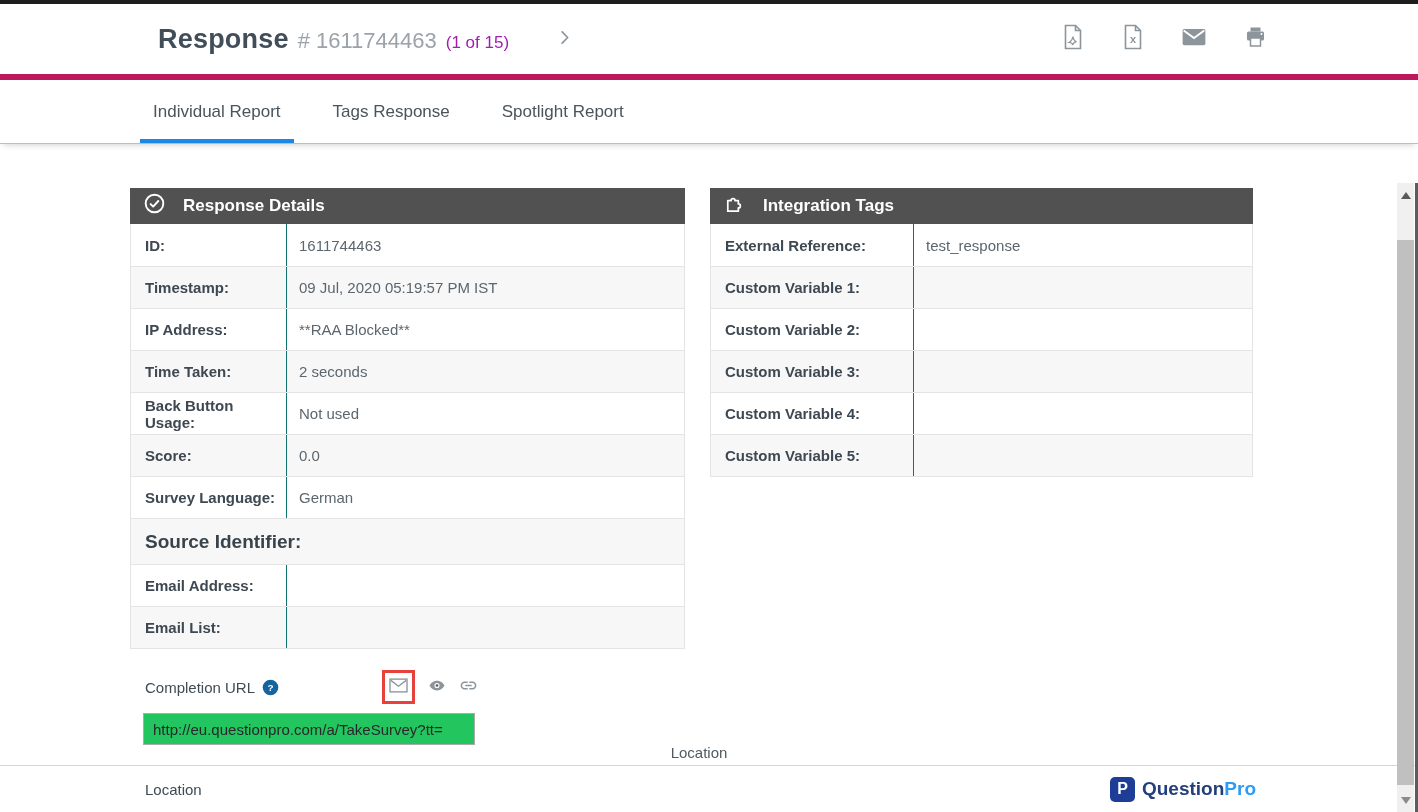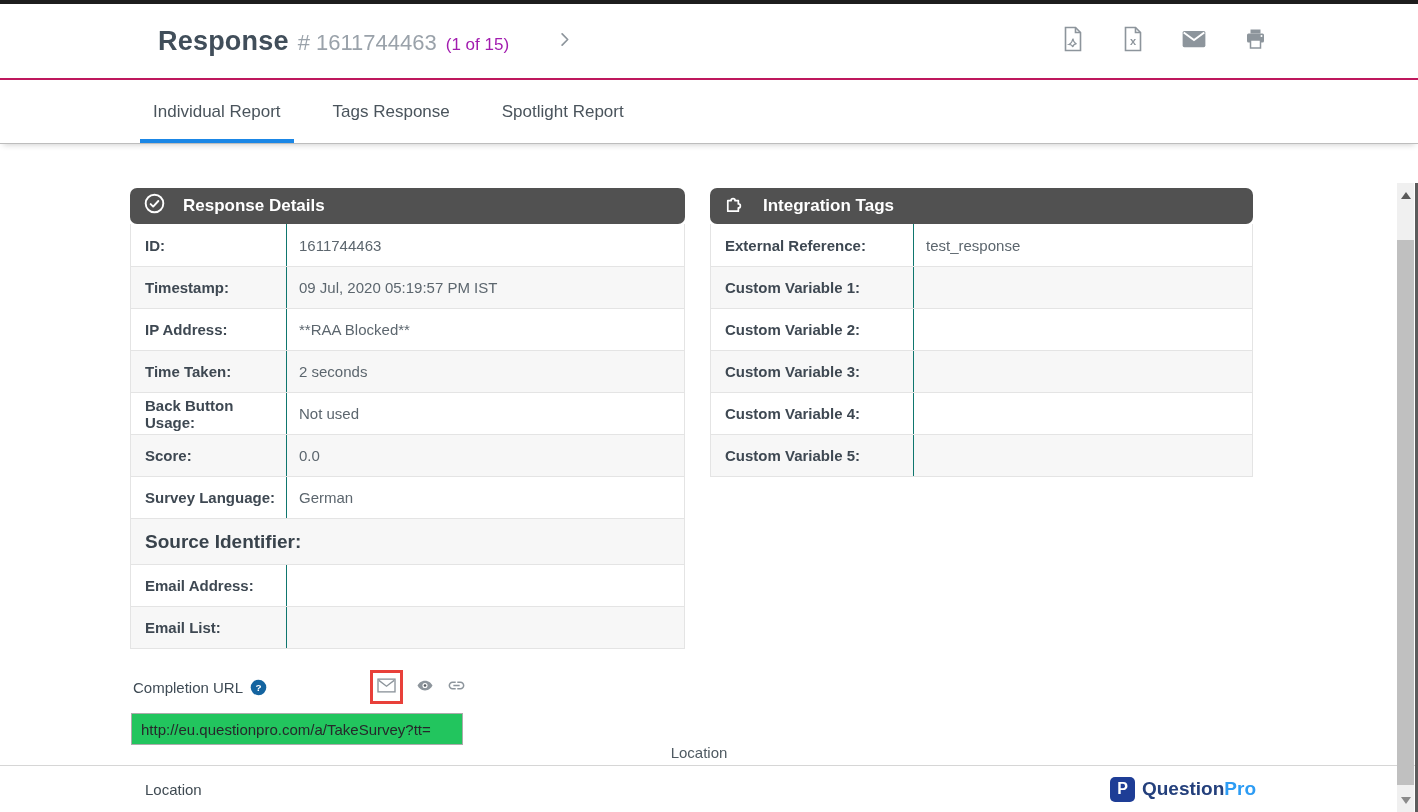--- a/index.html
+++ b/index.html
@@ -2,21 +2,21 @@
 <html><head>
 <meta charset="utf-8">
 <style>
   * { margin:0; padding:0; box-sizing:border-box; }
   html,body { width:1418px; height:812px; overflow:hidden; }
   body { font-family:"Liberation Sans", sans-serif; background:#fff; position:relative; }
 
   .top-edge { height:4px; background:#1d1d1d; }
 
   
-  .app-header { height:76px; display:flex; align-items:center; padding-left:158px; border-bottom:2px solid #be185d; }
+  .app-header { height:76px; display:flex; align-items:center; padding-left:158px; border-bottom:6px solid #be185d; }
   .title-group { display:flex; align-items:baseline; }
   .page-title { font-size:27px; font-weight:600; color:#414e5a; letter-spacing:.2px; }
   .resp-num { font-size:22px; color:#9aa2aa; margin-left:9px; }
   .resp-count { font-size:17px; color:#a21caf; margin-left:9px; }
   .next-btn { margin-left:46px; cursor:pointer; display:flex; align-items:center; }
   .toolbar { margin-left:auto; margin-right:150px; display:flex; gap:36px; align-items:center; }
   .tool-btn { cursor:pointer; display:flex; align-items:center; }
 
   
   .tabbar { height:63px; display:flex; align-items:stretch; padding-left:140px;
@@ -25,35 +25,35 @@
          color:#4a545c; position:relative; cursor:pointer; white-space:nowrap; }
   .tab.active::after { content:""; position:absolute; left:0; right:0; bottom:0; height:4px; background:#1b87e6; }
 
   
   .content { position:relative; height:669px; background:#fff; }
 
   .panel { position:absolute; top:45px; }
   #response-details { left:130px; width:555px; }
   #integration-tags { left:710px; width:543px;text-align:right; }
   .panel-head { height:36px; background:#515151; color:#fff; display:flex; align-items:center;
-                gap:17px; padding-left:13px; font-size:17px; font-weight:700;border-radius:7px; }
+                gap:17px; padding-left:13px; font-size:17px; font-weight:700; }
   .rows { border:1px solid #e4e4e4; border-top:none; }
   .row { display:flex; min-height:42px; }
   .row + .row { border-top:1px solid #e4e4e4; }
   .rows .row:nth-of-type(odd) { background:#fff; }
   .rows .row:nth-of-type(even) { background:#f7f7f7; }
   .cell-label { width:156px; padding:0 8px 0 14px; border-right:1px solid #0f766e;
                 display:flex; align-items:center; font-weight:700; font-size:15px; color:#3e4852; }
   #integration-tags .cell-label { width:203px; }
   .cell-value { flex:1; padding-left:12px; display:flex; align-items:center; font-size:15px; color:#5c666e; }
   .row.section { min-height:46px; }
   .row.section .cell-label { width:100%; border-right:none; font-size:19px; color:#39434c; }
 
   
-  .completion { position:absolute; left:118px; top:525px; width:348px; }
+  .completion { position:absolute; left:130px; top:525px; width:348px; }
   .cu-row { display:flex; align-items:center; height:38px; padding-left:15px; }
   .cu-label { font-size:15px; color:#3f4b55; }
   .help-icon { margin-left:7px; display:flex; cursor:pointer; }
   .cu-icons { margin-left:auto; display:flex; align-items:center; gap:13px; }
   .red-box { width:33px; height:34px; border:3px solid #e8403a; display:flex; align-items:center; justify-content:center; }
   .icon-btn { cursor:pointer; display:flex; align-items:center; }
   .cu-input { display:block; margin:7px 0 0 13px; width:332px; height:32px; border:1px solid #ababab;
               padding:0 9px; font-size:15px; color:#26282b; font-family:"Liberation Sans", sans-serif; background:#22c55e; }
 
   

